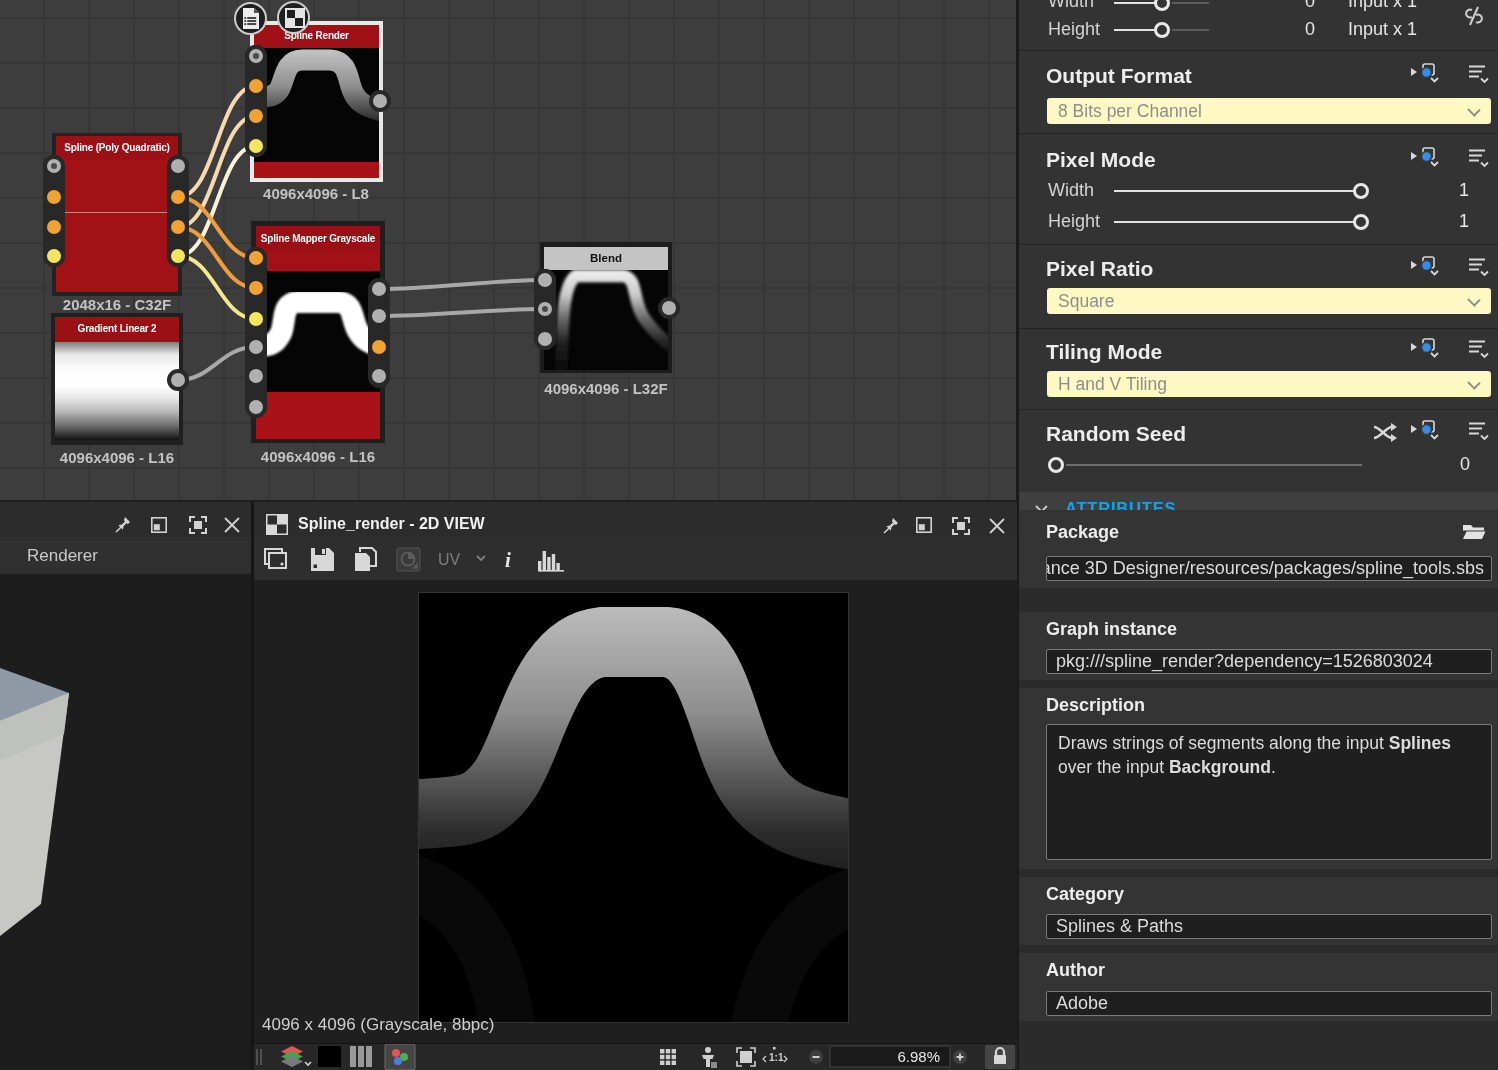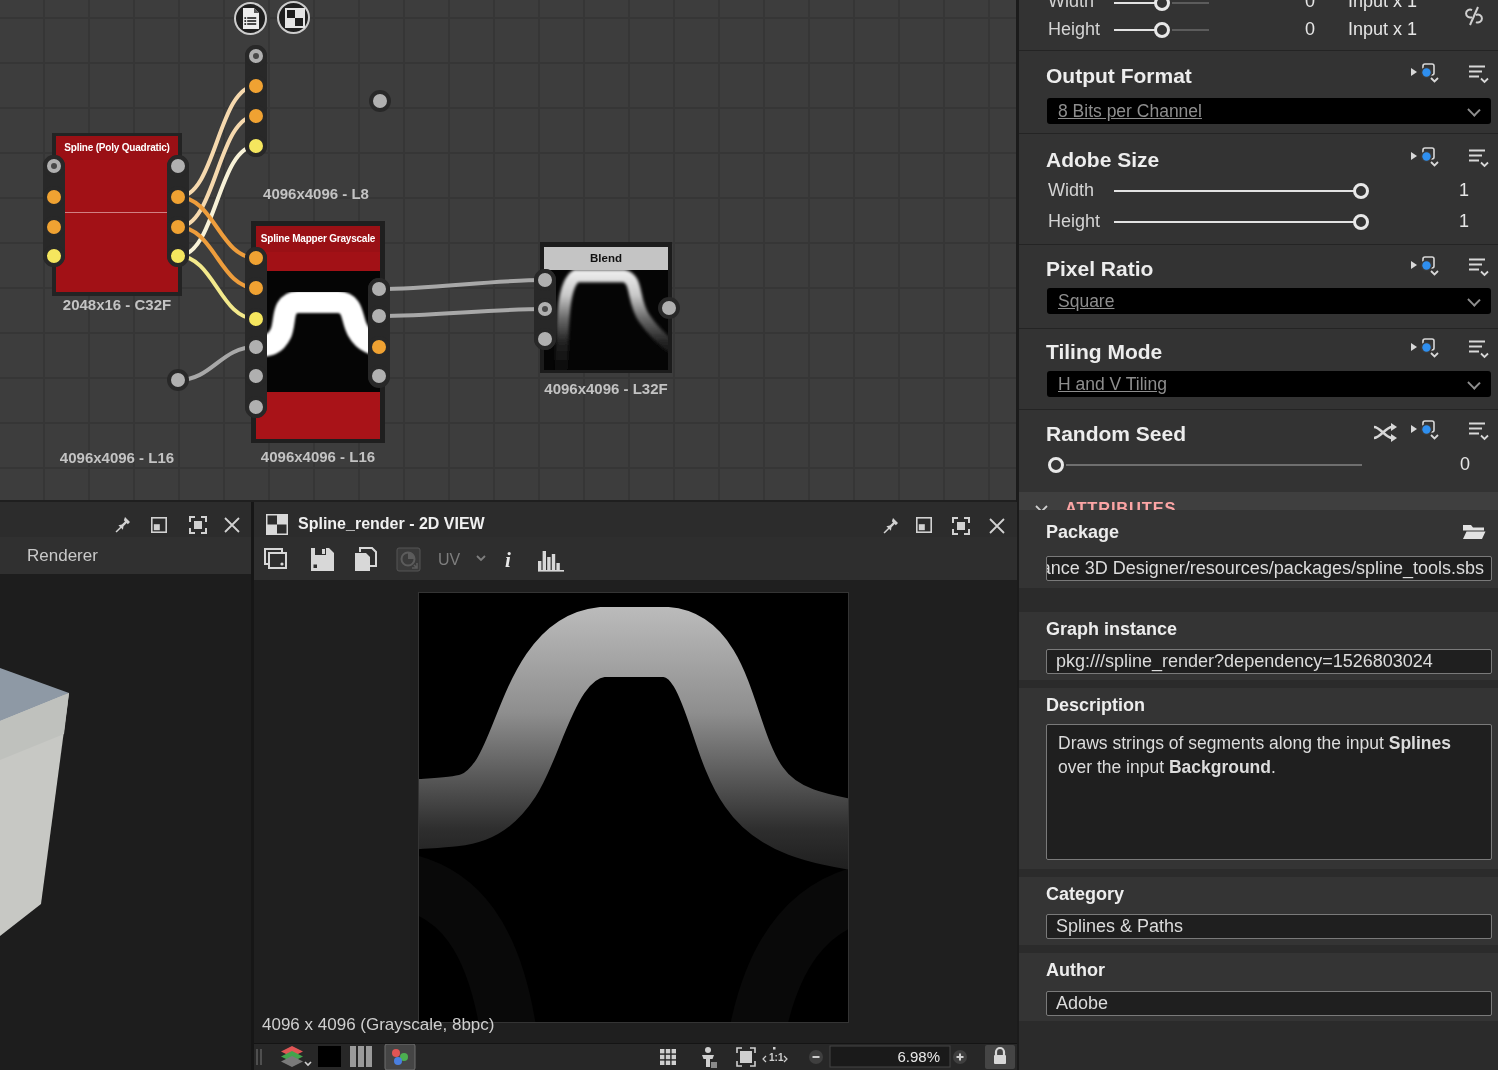--- a/index.html
+++ b/index.html
@@ -44,32 +44,32 @@
 #p2dtitle { position:absolute; left:44px; top:13px; color:#f0f0f0; font-weight:bold; font-size:16px; }
 #status2d { position:absolute; left:8px; top:513px; color:#cfcfcf; font-size:17px; }
 #bbar { position:absolute; left:0; top:541px; width:100%; height:27px; background:#272727;
   border-top:1px solid #141414; }
 
 
 #rpanel { left:1019px; top:0; width:479px; height:1070px; background:#333333; }
 .seclabel { position:absolute; color:#ededed; font-weight:bold; font-size:21px; left:27px; }
 .sublabel { position:absolute; color:#d4d4d4; font-size:18px; left:29px; }
 .divl { position:absolute; left:0; width:479px; height:1px; background:#242424; }
-.combo { position:absolute; left:28px; width:444px; height:26px; background:#000000;
-  border-radius:3px; color:#8e8e8e; font-size:17.5px; line-height:26px; padding-left:11px;text-decoration:underline; }
+.combo { position:absolute; left:28px; width:444px; height:26px; background:#fef9c3;
+  border-radius:3px; color:#8e8e8e; font-size:17.5px; line-height:26px; padding-left:11px; }
 .combo:after { content:""; position:absolute; right:12px; top:9px; width:8px; height:8px;
   border-right:2px solid #8e8e8e; border-bottom:2px solid #8e8e8e; transform:rotate(45deg) scale(1,.9); margin-top:-2px; }
 .rval { position:absolute; color:#e6e6e6; font-size:18px; }
 .track { position:absolute; height:2px; background:#e3e3e3; }
 .trackg { position:absolute; height:2px; background:#5c5c5c; }
 .knob { position:absolute; width:16px; height:16px; border-radius:50%; border:3.5px solid #e8e8e8;
   background:#333; transform:translate(-8px,-8px); }
 
 #attrbar { position:absolute; left:0; top:492px; width:479px; height:34px; background:#3f3f3f; }
-#attrbar span { position:absolute; left:46px; top:7px; color:#fca5a5; font-weight:bold; font-size:16.5px; letter-spacing:0.8px; }
+#attrbar span { position:absolute; left:46px; top:7px; color:#0ea5e9; font-weight:bold; font-size:16.5px; letter-spacing:0.8px; }
 .ablock { position:absolute; left:0; width:479px; background:#343434; }
 .albl { position:absolute; left:27px; color:#ededed; font-weight:bold; font-size:18px; }
 .ainput { position:absolute; left:27px; width:446px; height:25px; background:#1f1f1f;
   border:1px solid #7a7a7a; border-radius:2px; color:#dcdcdc; font-size:18px;
   line-height:23px; padding-left:9px; white-space:nowrap; overflow:hidden; }
 #rpanelbase { position:absolute; left:0; top:526px; width:479px; height:544px; background:#2b2b2b; }
 </style>
 </head>
 <body>
 <div id="root">
@@ -101,20 +101,37 @@
         <div class="dot"></div>
       </div>
     <div class="port orange" style="left:54px;top:197px"></div>
     <div class="port orange" style="left:54px;top:227px"></div>
     <div class="port yellow" style="left:54px;top:256px"></div>
     <div class="port gray" style="left:178px;top:166px"></div>
     <div class="port orange" style="left:178px;top:197px"></div>
     <div class="port orange" style="left:178px;top:227px"></div>
     <div class="port yellow" style="left:178px;top:256px"></div>
 
+    <div class="abs" style="left:250px;top:21px;width:133px;height:161px;background:#e8e8e8;z-index:10">
+      <div class="abs" style="left:4px;top:4px;width:125px;height:23px;background:#a01117"></div>
+      <div class="ntitle" style="top:9px">Spline Render</div>
+      <svg class="abs" style="left:4px;top:27px" width="125" height="114" viewBox="0 0 125 114">
+        <defs>
+          <linearGradient id="bg1" x1="0" y1="0" x2="0" y2="114" gradientUnits="userSpaceOnUse">
+            <stop offset="0" stop-color="#c6c6c6"></stop>
+              <stop offset="0.33" stop-color="#909090"></stop>
+            <stop offset="0.62" stop-color="#303030"></stop>
+              <stop offset="0.85" stop-color="#000"></stop>
+          </linearGradient>
+        </defs>
+        <rect width="125" height="114" fill="#050505"></rect>
+        <path d="M -10 50 C 12 48, 18 51, 25 42 C 31 33, 30 12, 48 12 L 76 12 C 96 13, 93 34, 100 46 C 106 58, 118 60, 134 65" stroke="url(#bg1)" stroke-width="21" fill="none"></path>
+      </svg>
+      <div class="abs" style="left:4px;top:141px;width:125px;height:16px;background:#a91318"></div>
+    </div>
     <div class="nodelabel" style="left:316px;top:185px">4096x4096 - L8</div>
     <div class="pcol" style="left:256px;top:45px;height:112px"></div>
     <div class="port gray" style="left:256px;top:56px">
         <div class="dot"></div>
       </div>
     <div class="port orange" style="left:256px;top:86px"></div>
     <div class="port orange" style="left:256px;top:116px"></div>
     <div class="port yellow" style="left:256px;top:146px"></div>
     <div class="port gray" style="left:380px;top:101px"></div>
 
@@ -162,20 +179,25 @@
     <div class="port orange" style="left:256px;top:288px"></div>
     <div class="port yellow" style="left:256px;top:319px"></div>
     <div class="port gray" style="left:256px;top:347px"></div>
     <div class="port gray" style="left:256px;top:376px"></div>
     <div class="port gray" style="left:256px;top:407px"></div>
     <div class="port gray" style="left:379px;top:289px"></div>
     <div class="port gray" style="left:379px;top:316px"></div>
     <div class="port orange" style="left:379px;top:347px"></div>
     <div class="port gray" style="left:379px;top:376px"></div>
 
+    <div class="abs" style="left:51px;top:313px;width:132px;height:132px;background:#202020;z-index:10">
+      <div class="abs" style="left:4px;top:4px;width:124px;height:25px;background:#9a1015"></div>
+      <div class="ntitle" style="top:10px">Gradient Linear 2</div>
+      <div class="abs" style="left:4px;top:29px;width:124px;height:98px;background:linear-gradient(180deg,#7d7d7d 0%,#e9e9e9 13%,#fbfbfb 28%,#ffffff 45%,#e4e4e4 58%,#b8b8b8 71%,#6f6f6f 85%,#2c2c2c 96%,#121212 100%)"></div>
+    </div>
     <div class="nodelabel" style="left:117px;top:449px">4096x4096 - L16</div>
     <div class="port gray" style="left:178px;top:380px"></div>
 
     <div class="abs" style="left:540px;top:242px;width:132px;height:131px;background:#1c1c1c;z-index:10">
       <div class="abs" style="left:4px;top:5px;width:124px;height:23px;background:#c4c4c4"></div>
       <div class="abs" style="left:0;top:10px;width:100%;text-align:center;color:#111;font-weight:bold;font-size:11.5px">Blend</div>
       <svg class="abs" style="left:4px;top:28px" width="124" height="100" viewBox="0 0 124 100">
         <defs>
           <linearGradient id="bg2" x1="0" y1="0" x2="0" y2="100" gradientUnits="userSpaceOnUse">
             <stop offset="0" stop-color="#efefef"></stop>
@@ -406,21 +428,21 @@
       <path d="M15 2 L7 20" stroke="#cfcfcf" stroke-width="2"></path>
       <path d="M9 5 a4 4 0 1 0 0 7" stroke="#cfcfcf" stroke-width="2" fill="none"></path>
       <path d="M13 10 a4 4 0 1 1 0 7" stroke="#cfcfcf" stroke-width="2" fill="none"></path>
     </svg>
     <div class="divl" style="top:50px"></div>
 
     <div class="seclabel" style="top:64px">Output Format</div>
     <div class="combo" style="top:98px">8 Bits per Channel</div>
     <div class="divl" style="top:133px"></div>
 
-    <div class="seclabel" style="top:148px">Adobe Size</div>
+    <div class="seclabel" style="top:148px">Pixel Mode</div>
     <div class="sublabel" style="top:180px">Width</div>
     <div class="sublabel" style="top:211px">Height</div>
     <div class="track" style="left:95px;top:190px;width:247px"></div>
     <div class="knob" style="left:342px;top:191px"></div>
     <div class="track" style="left:95px;top:221px;width:247px"></div>
     <div class="knob" style="left:342px;top:222px"></div>
     <div class="rval" style="left:440px;top:180px">1</div>
     <div class="rval" style="left:440px;top:211px">1</div>
     <div class="divl" style="top:244px"></div>
 

